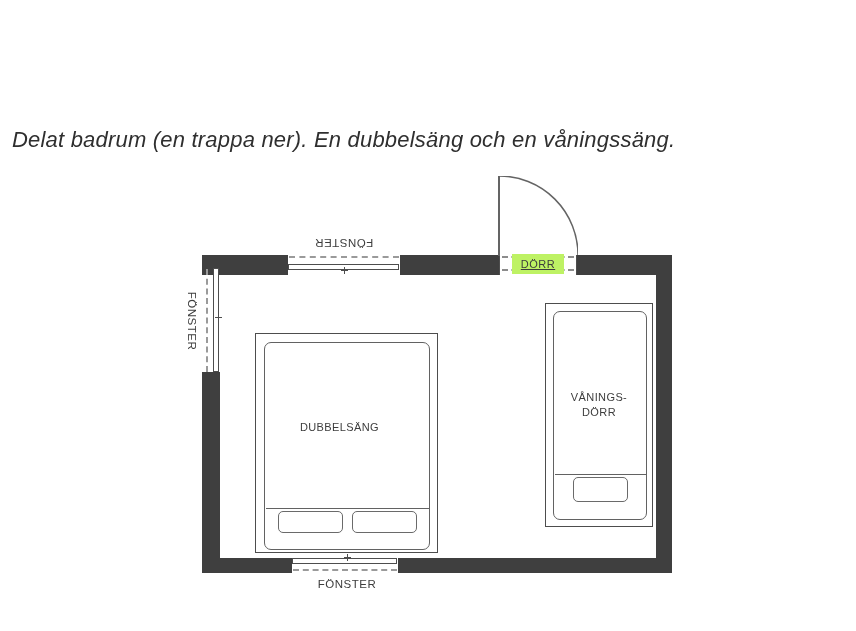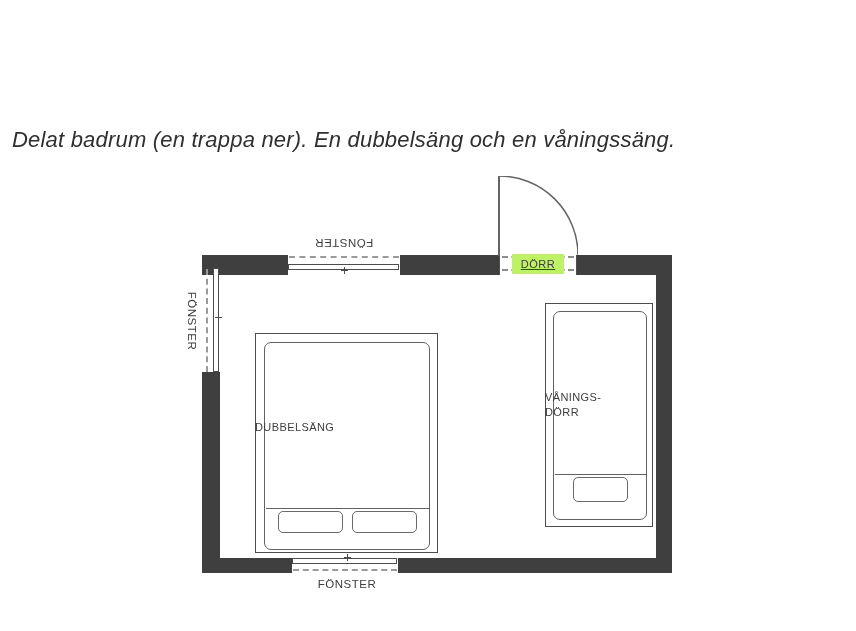--- a/index.html
+++ b/index.html
@@ -72,21 +72,21 @@
   .lbl-door {
     left:512px; top:254px; width:52px; height:20px; background:#bef264;
     font-size:11px; line-height:20px;text-decoration:underline;
   }
 
   
   .frame   { border:1.5px solid var(--outline); background:#fff; }
   .mattress{ border:1px solid #626262; border-radius:7px; }
   .divider { border-top:1px solid #626262; height:0; }
   .pillow  { border:1px solid #6a6a6a; border-radius:5px; background:#fff; }
-  .bed-label { color:var(--label); font-size:11px; letter-spacing:0.4px; }
+  .bed-label { color:var(--label); font-size:11px; letter-spacing:0.4px; text-align:center; }
 
   .dbed-frame   { left:255px; top:333px; width:183px; height:220px; }
   .dbed-mattress{ left:264px; top:342px; width:166px; height:208px; }
   .dbed-divider { left:266px; top:508px; width:163px; }
   .dbed-pillow-left  { left:278px; top:511px; width:65px; height:22px; }
   .dbed-pillow-right { left:352px; top:511px; width:65px; height:22px; }
   .lbl-dbed { left:255px; top:421px; width:169px; }
 
   .bbed-frame   { left:545px; top:303px; width:108px; height:224px; }
   .bbed-mattress{ left:553px; top:311px; width:94px; height:209px; }

